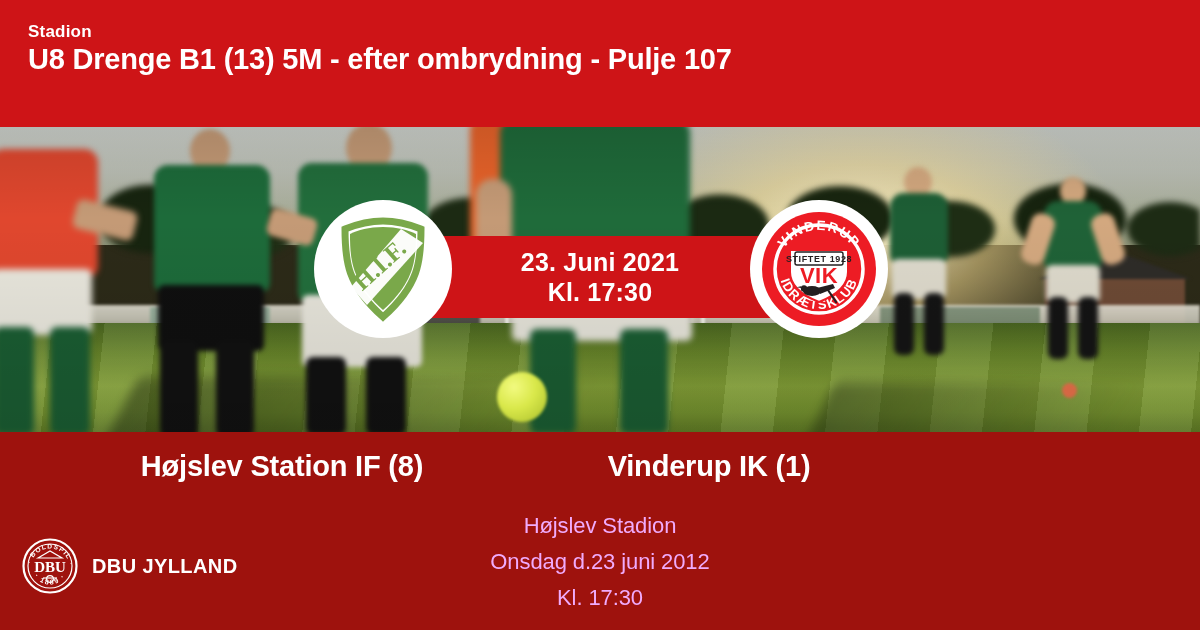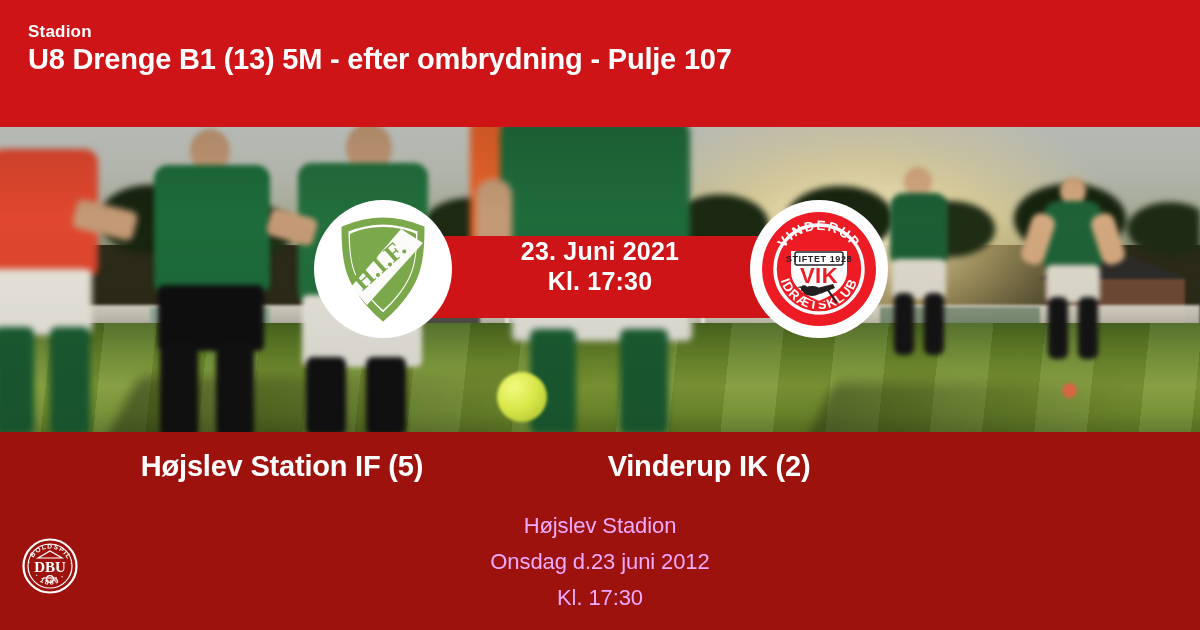--- a/index.html
+++ b/index.html
@@ -168,21 +168,21 @@
   }
   .ball-far {
     position:absolute; left:1062px; top:256px; width:15px; height:15px; border-radius:50%;
     background:#e8704a; filter:blur(1.4px);
   }
 
   
   .date-band {
     position:absolute; left:380px; top:236px; width:440px; height:82px;
     background:#ce1417;
-    display:flex; flex-direction:column; align-items:center; 
+    display:flex; flex-direction:column; align-items:center; justify-content:center;
   }
   .date-line {
     color:#ffffff; font-size:25px; font-weight:bold; line-height:30px; letter-spacing:.2px;
   }
 
   
   .badge {
     position:absolute; width:138px; height:138px; border-radius:50%;
     background:#ffffff; display:flex; align-items:center; justify-content:center;
   }
@@ -341,22 +341,22 @@
         <circle cx="44" cy="76.5" r="3.2" fill="#231f20"></circle>
         <path d="M41 76 L36.5 75.2 L41 74.2 Z" fill="#231f20"></path>
         <path d="M57 76 L73 72 L75 76 L60 82 Z" fill="#231f20"></path>
         <path d="M68 78 L76 90" stroke="#231f20" stroke-width="2.2" stroke-linecap="round"></path>
       </g>
     </svg>
   </div>
 
   <div class="bottom">
     <div class="teams">
-      <div class="team-home">Højslev Station IF (5)</div>
-      <div class="team-away">Vinderup IK (2)</div>
+      <div class="team-home">Højslev Station IF (8)</div>
+      <div class="team-away">Vinderup IK (1)</div>
     </div>
     <div class="venue">
       <div>Højslev Stadion</div>
       <div>Onsdag d.23 juni 2012</div>
       <div>Kl. 17:30</div>
     </div>
     <div class="brand">
       <svg width="56" height="56" viewBox="0 0 56 56">
         <circle cx="28" cy="28" r="26.5" fill="none" stroke="#ffffff" stroke-width="2.2"></circle>
         <circle cx="28" cy="28" r="22" fill="none" stroke="#ffffff" stroke-width="1.2"></circle>
@@ -368,16 +368,17 @@
           <textPath href="#dbuTop" startOffset="50%" text-anchor="middle">DANSK · BOLDSPIL · UNION</textPath>
         </text>
         <text fill="#ffffff" font-family="'Liberation Sans', sans-serif" font-size="7" font-weight="bold" letter-spacing="1.6">
           <textPath href="#dbuBot" startOffset="50%" text-anchor="middle">· 1889 ·</textPath>
         </text>
         <path d="M16 20 L28 13 L40 20 Z" fill="none" stroke="#ffffff" stroke-width="1.2"></path>
         <text x="28" y="34" fill="#ffffff" font-family="'Liberation Serif', serif" font-size="15" font-weight="bold" text-anchor="middle">DBU</text>
         <circle cx="28" cy="41" r="3.4" fill="none" stroke="#ffffff" stroke-width="1.2"></circle>
         <path d="M21 40 L35 40" stroke="#ffffff" stroke-width="1.2"></path>
       </svg>
+      <div class="brand-label">DBU JYLLAND</div>
     </div>
   </div>
 
 </div>
 
 </body></html>

